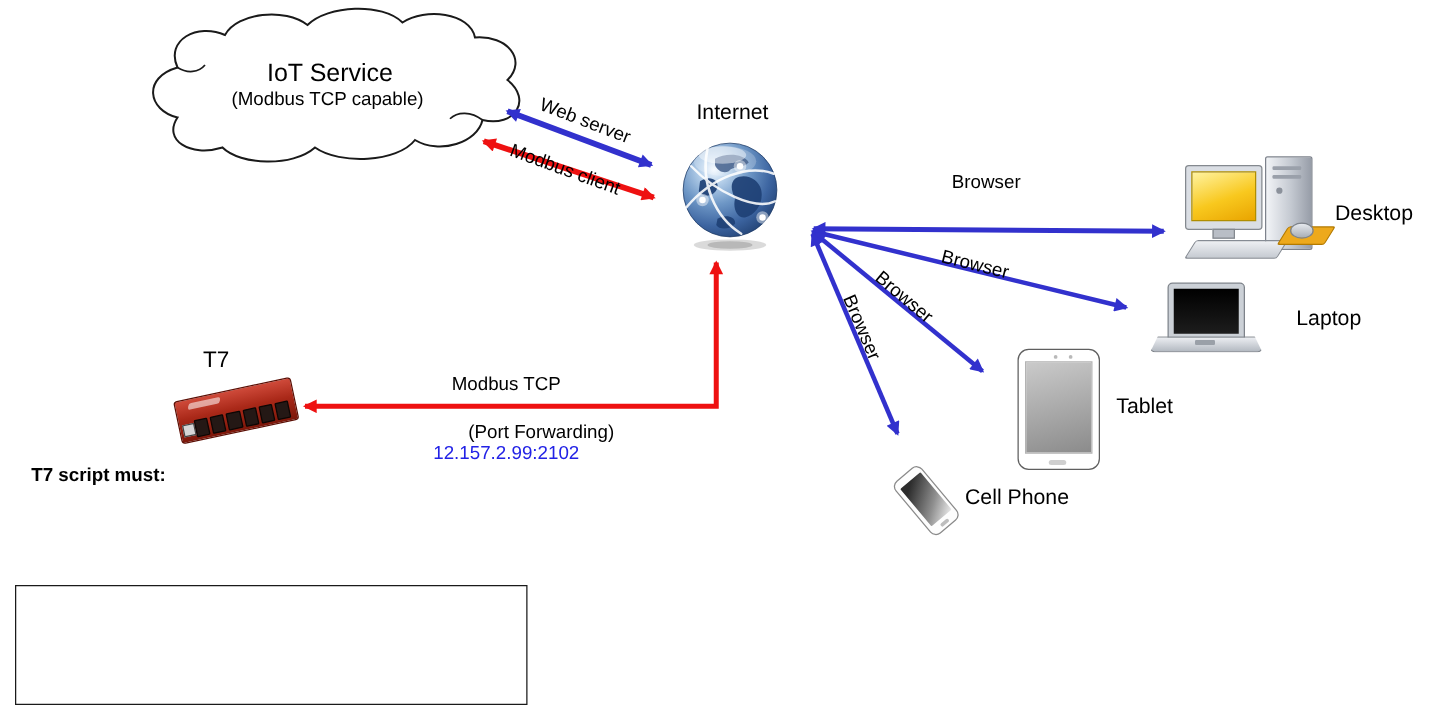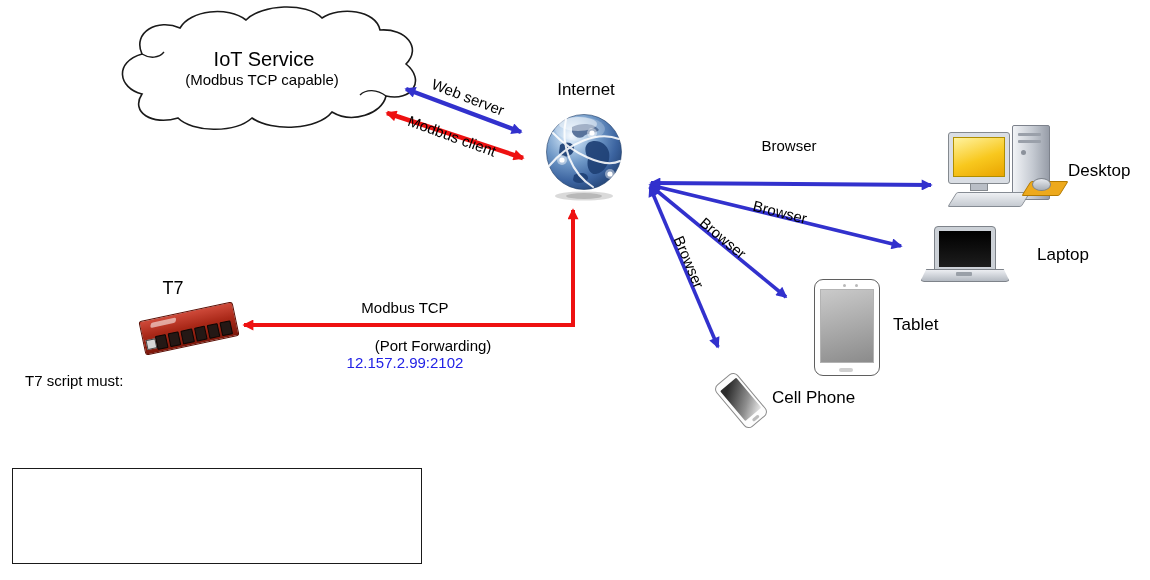--- a/index.html
+++ b/index.html
@@ -8,21 +8,21 @@
     font-family:"Liberation Sans","DejaVu Sans",sans-serif;color:#000;
   }
   .layer{position:absolute;left:0;top:0;pointer-events:none;}
   .lbl{
     position:absolute;transform:translate(-50%,-50%) rotate(var(--r,0deg));
     font-size:15px;white-space:nowrap;color:#000;line-height:1.15;
   }
   .lbl.blue{color:#2222e6;}
   .lbl.big{font-size:17px;}
   .lbl.left{transform:translate(0,-50%) rotate(var(--r,0deg));}
-  .note{position:absolute;font-size:15px;line-height:17px;white-space:nowrap;}
+  .note{position:absolute;font-size:15px;line-height:17px;white-space:nowrap;font-weight:bold;}
   
   #legend{position:absolute;left:12px;top:468px;width:408px;height:94px;border:1px solid #1a1a1a;background:#fff;}
   
   .desktop{position:absolute;left:948px;top:120px;width:115px;height:88px;}
   .desktop .tower{position:absolute;left:64px;top:5px;width:36px;height:73px;background:linear-gradient(to right,#f2f4f7,#c4c9d1 55%,#979da8);border:1px solid #7d828c;border-radius:2px;}
   .desktop .slot{position:absolute;left:5px;top:7px;width:23px;height:3px;background:#9aa0aa;border-radius:1px;}
   .desktop .slot2{top:14px;}
   .desktop .twr-btn{position:absolute;left:8px;top:24px;width:5px;height:5px;border-radius:50%;background:#8b919b;}
   .desktop .monitor{position:absolute;left:0;top:12px;width:60px;height:50px;background:#dadee4;border:1px solid #84898f;border-radius:3px;}
   .desktop .screen{position:absolute;left:4px;top:4px;right:4px;bottom:6px;background:linear-gradient(160deg,#fff3a0 0%,#f8c81e 55%,#e9a400 100%);border:1px solid #b08e00;}

